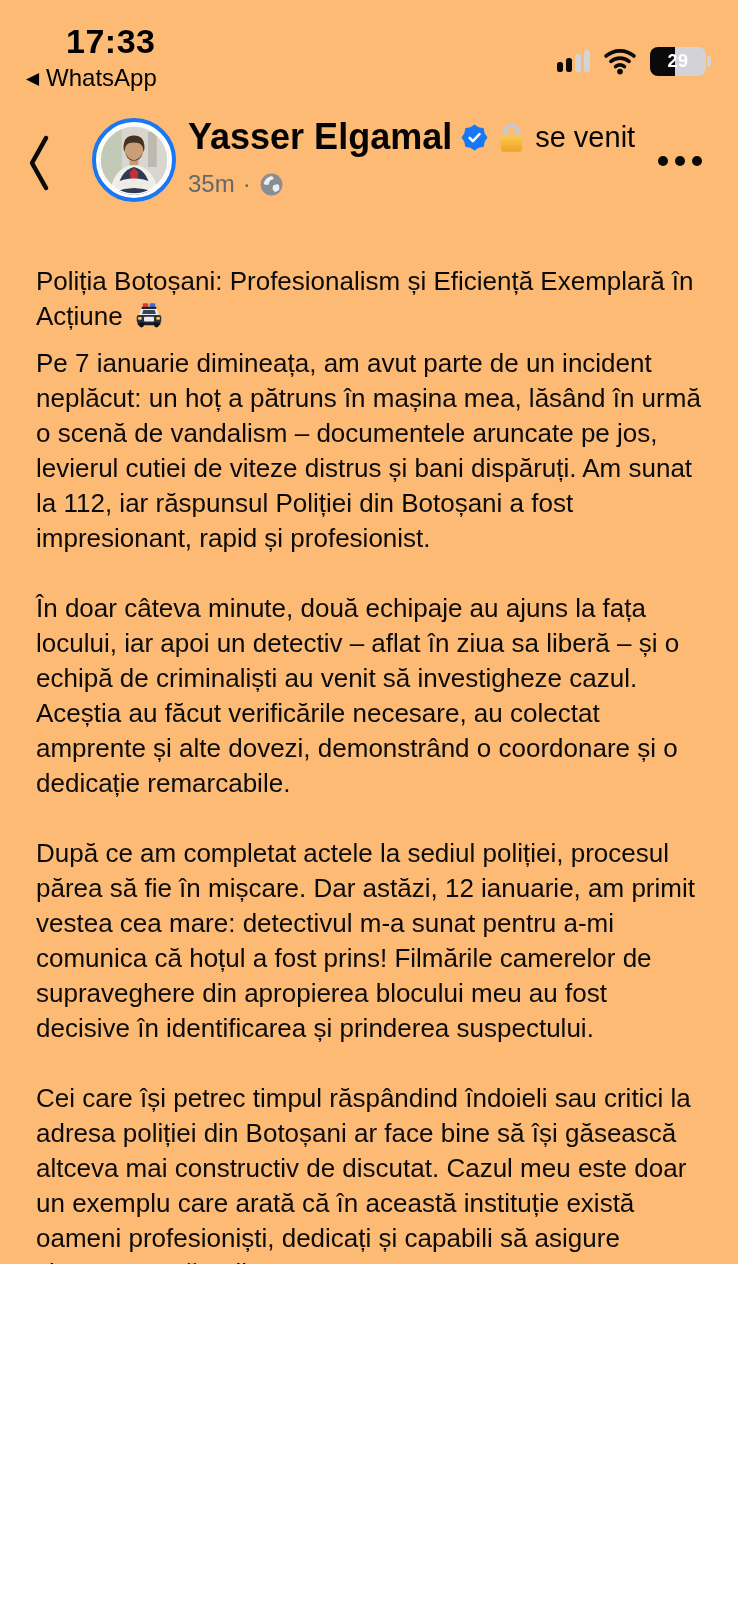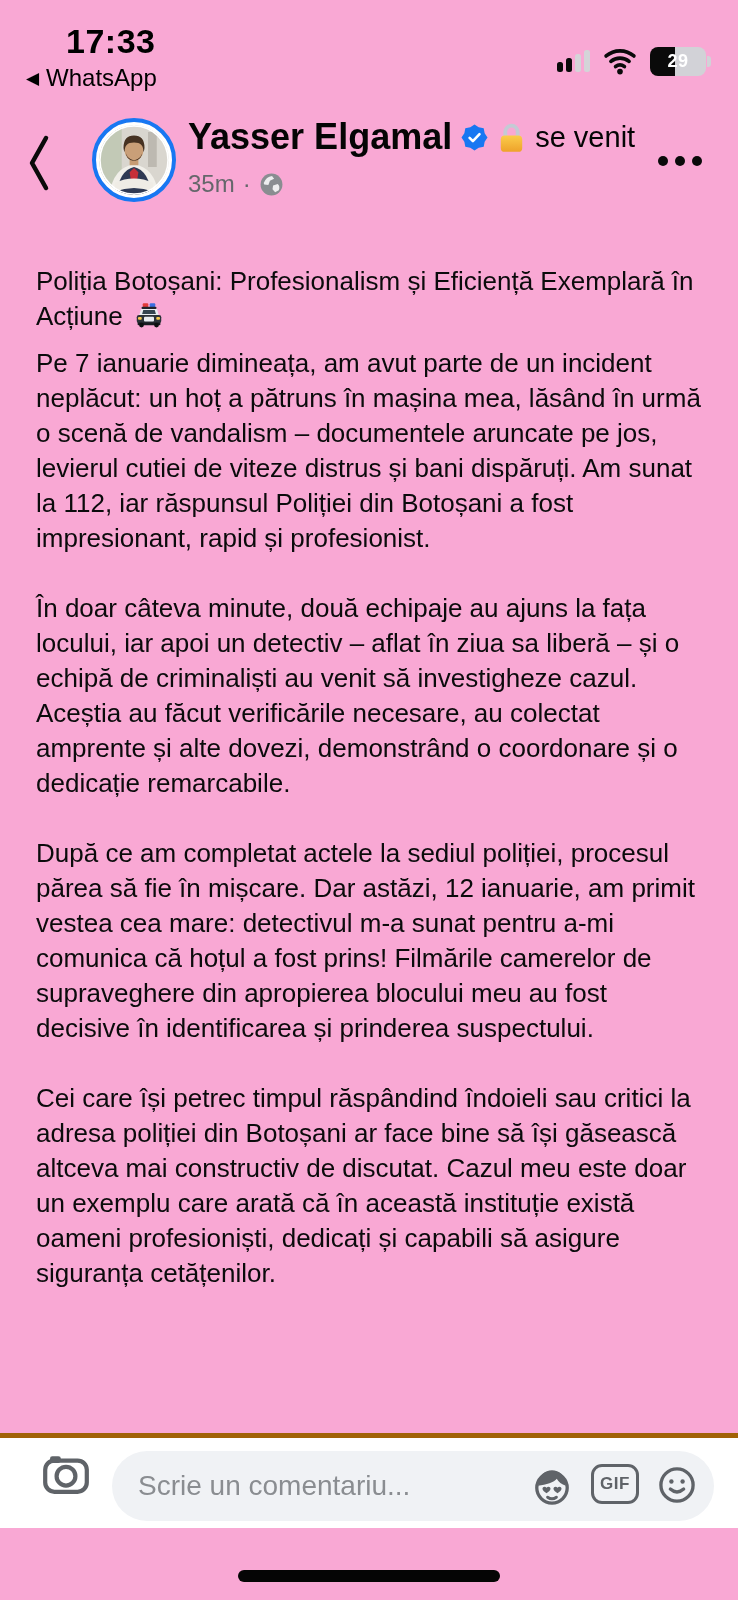--- a/index.html
+++ b/index.html
@@ -1,18 +1,18 @@
 <!DOCTYPE html>
 <html><head>
 <meta charset="utf-8">
 <style>
   * { margin:0; padding:0; box-sizing:border-box; }
   html,body { background:#ffffff; }
   body { font-family:"Liberation Sans", sans-serif; color:#0b0b0c; }
-  .page { position:relative; width:738px; height:1600px; background:#f9a8d4; overflow:hidden; margin:0 auto; }
+  .page { position:relative; width:738px; height:1264px; background:#fdba74; overflow:hidden; margin:0 auto; }
 
   
   .status-time { position:absolute; left:66px; top:22px; font-size:34px; font-weight:700; letter-spacing:0.5px; color:#000; }
   .status-back { position:absolute; left:26px; top:64px; font-size:24px; color:#000; display:flex; align-items:center; gap:7px; }
   .status-back .tri { font-size:17px; line-height:1; }
   .status-icons { position:absolute; right:32px; top:46px; display:flex; align-items:center; gap:13px; }
   .sig { display:flex; align-items:flex-end; gap:3px; height:30px; padding-bottom:4px;}
   .sig i { display:block; width:6px; border-radius:2.5px; }
   .sig i:nth-child(1){height:10px;background:#0a0a0a;}
   .sig i:nth-child(2){height:14px;background:#0a0a0a;}

